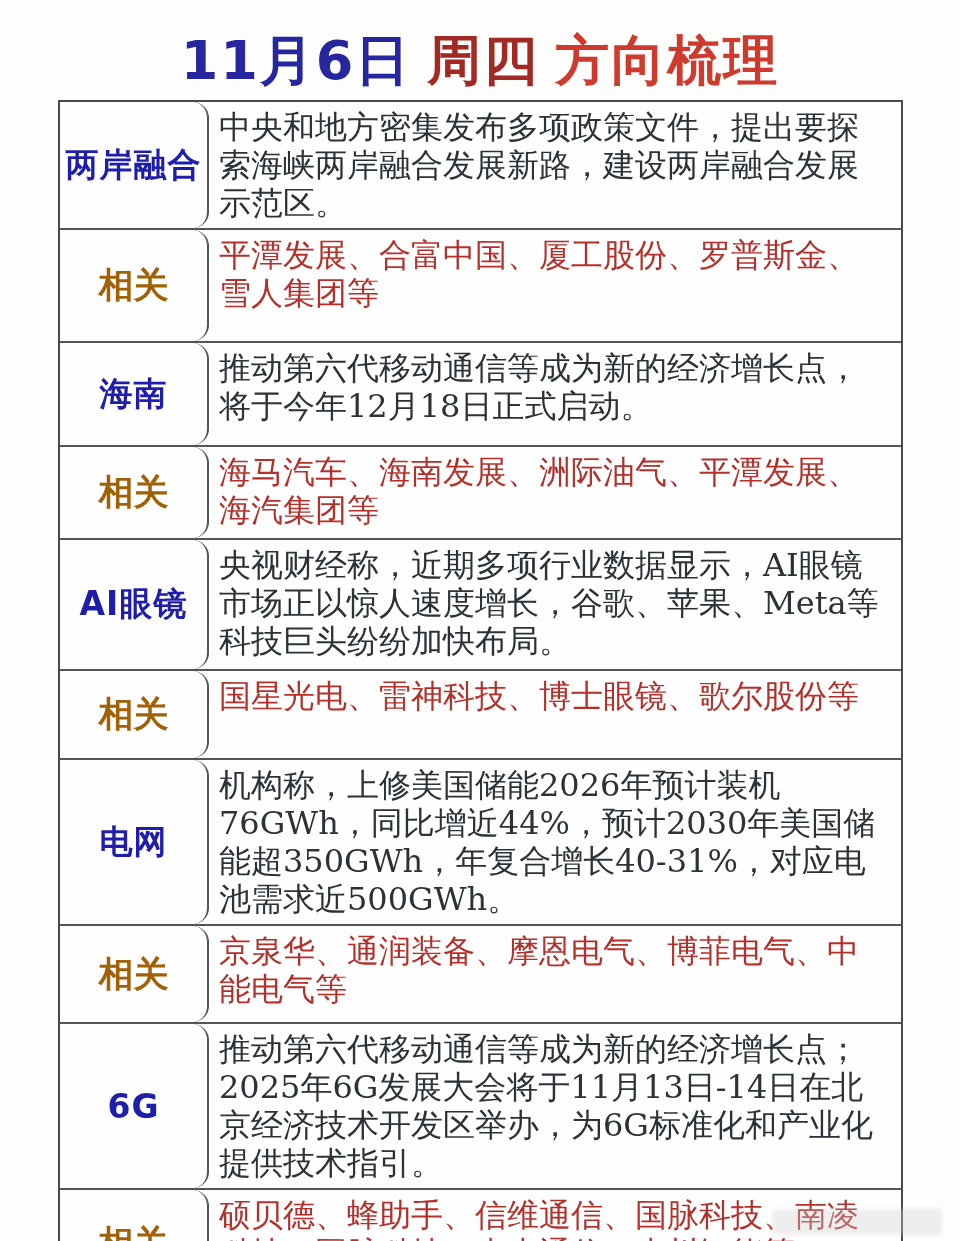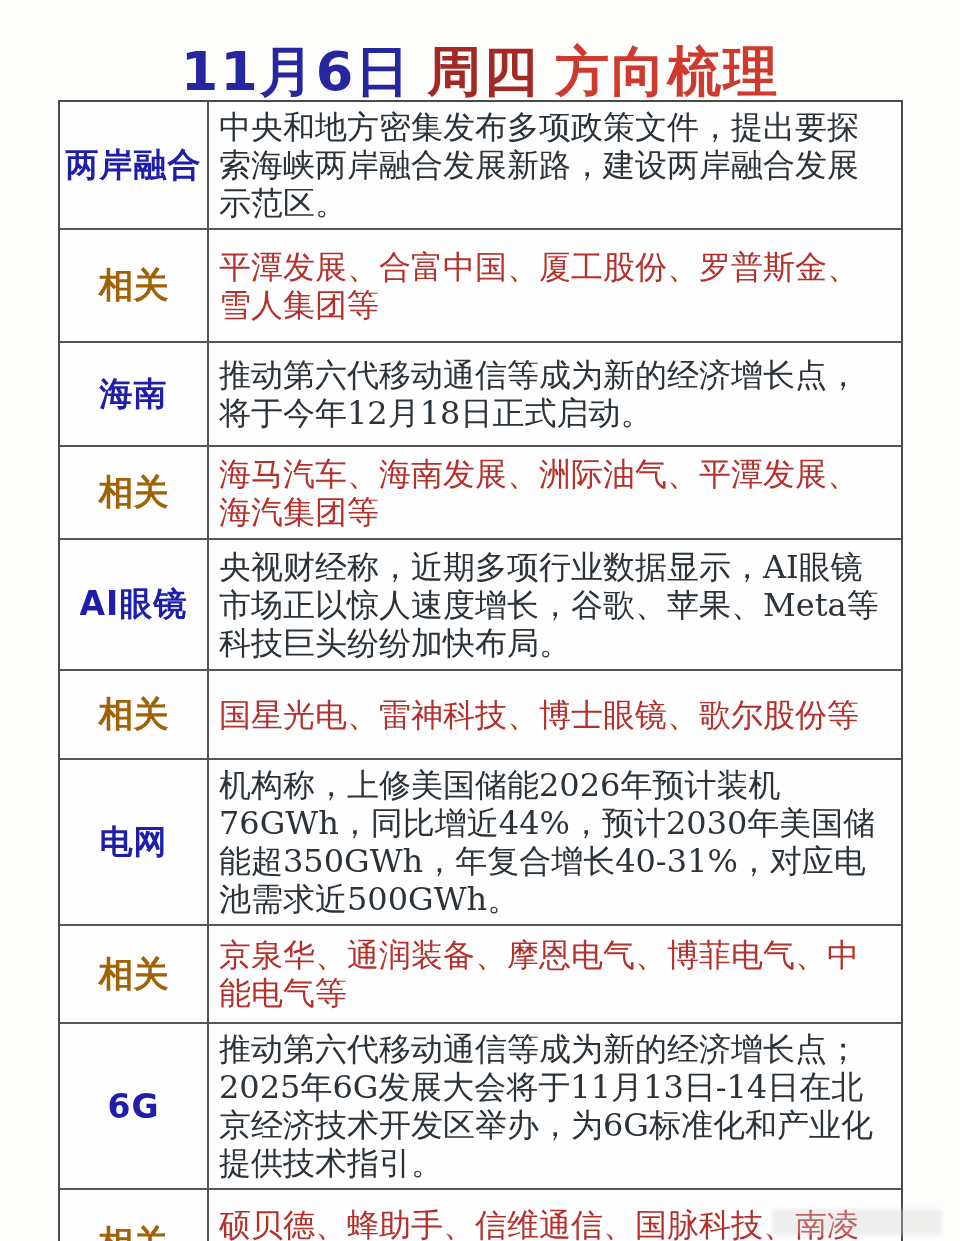--- a/index.html
+++ b/index.html
@@ -10,21 +10,21 @@
   }
   .page {
     position: relative;
     width: 960px;
     height: 1241px;
     background: #fdfdfc;
     overflow: hidden;
   }
   
   .title {
-    padding-top: 36px;
+    padding-top: 25px;
     height: 91px;
     text-align: center;
     font-weight: 900;
     font-size: 54px;
     letter-spacing: 2px;
     white-space: nowrap;
     font-family: "DejaVu Sans", sans-serif;
   }
   .title .t-date    { color: #26269f; }
   .title .t-weekday { color: #a32a24; margin: 0 16px; }
@@ -45,24 +45,24 @@
     border-top: 2px solid #555;
   }
   .row:first-child { border-top: none; }
   .cell-label {
     border-right: 2px solid #555;
     display: flex;
     align-items: center;
     justify-content: center;
     text-align: center;
     padding: 20px 2px;
+    border-radius: 16px;
   }
   .cell-text {
     display: flex;
-    align-items: center;
     padding: 6px 14px 6px 10px;
   }
   .cell-text .txt {
     font-size: 32px;
     line-height: 38px;
     letter-spacing: 0px;
     font-family: "DejaVu Serif", serif;
   }
   .row.topic .cell-label {
     color: #1e1eab;

